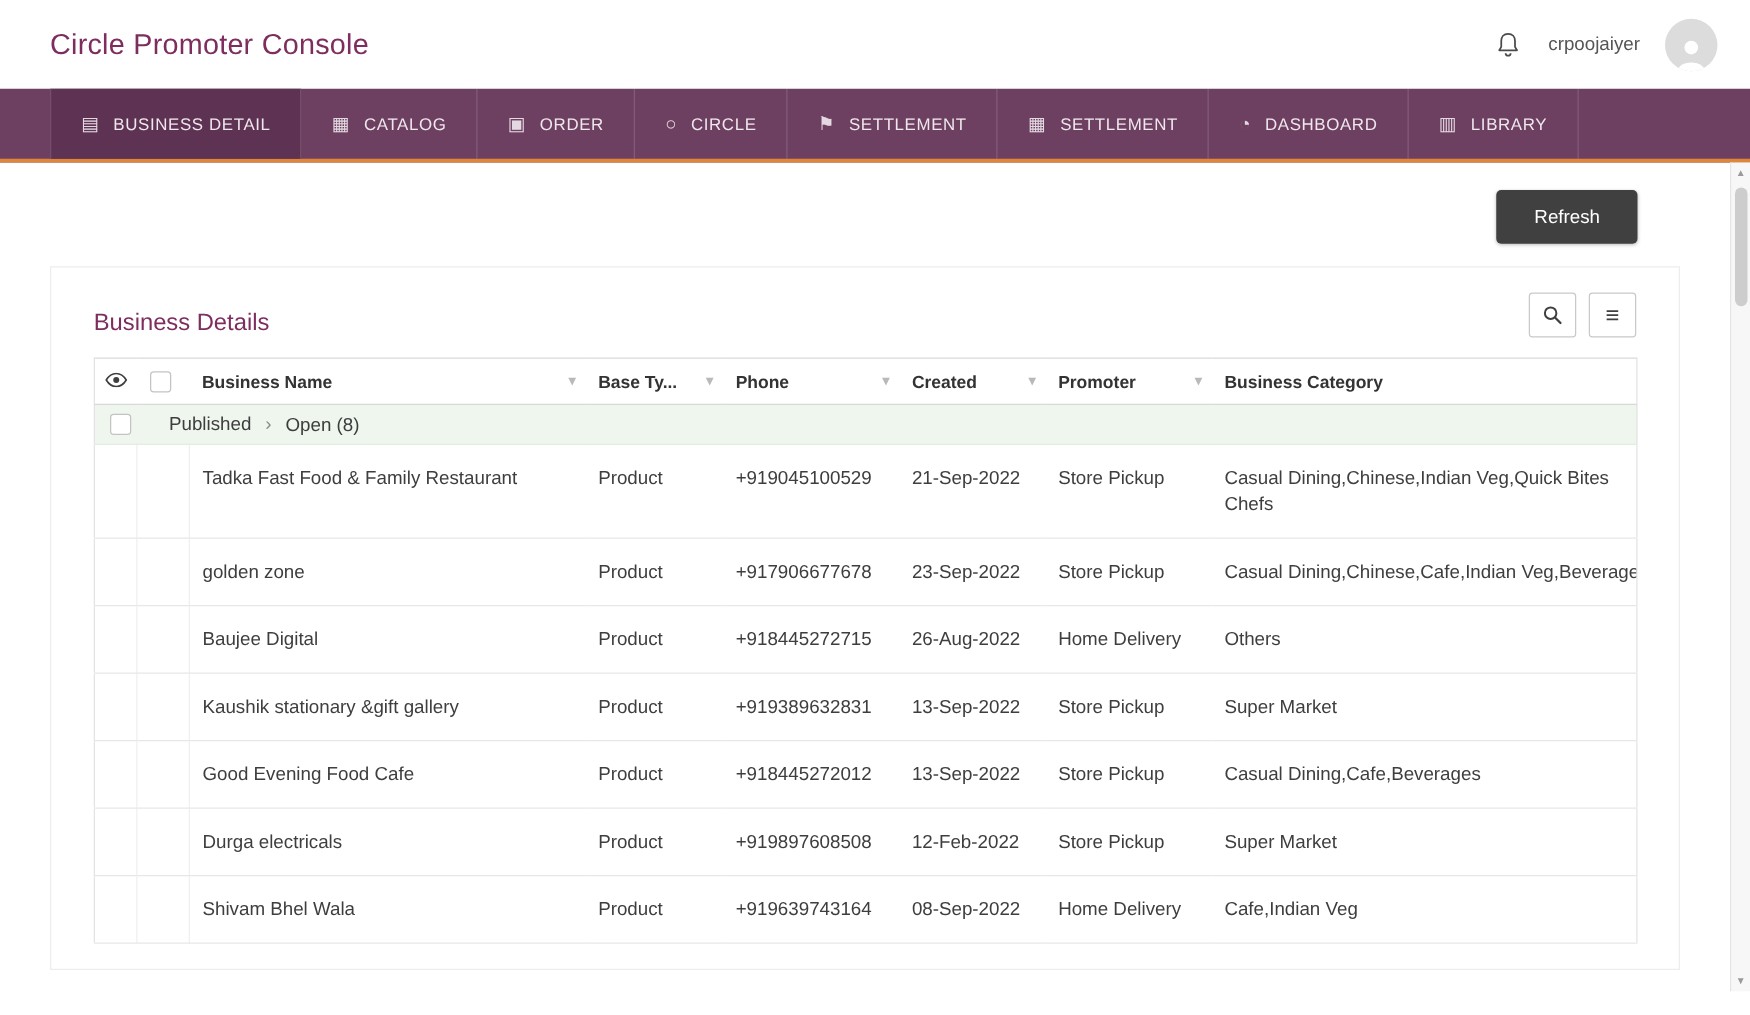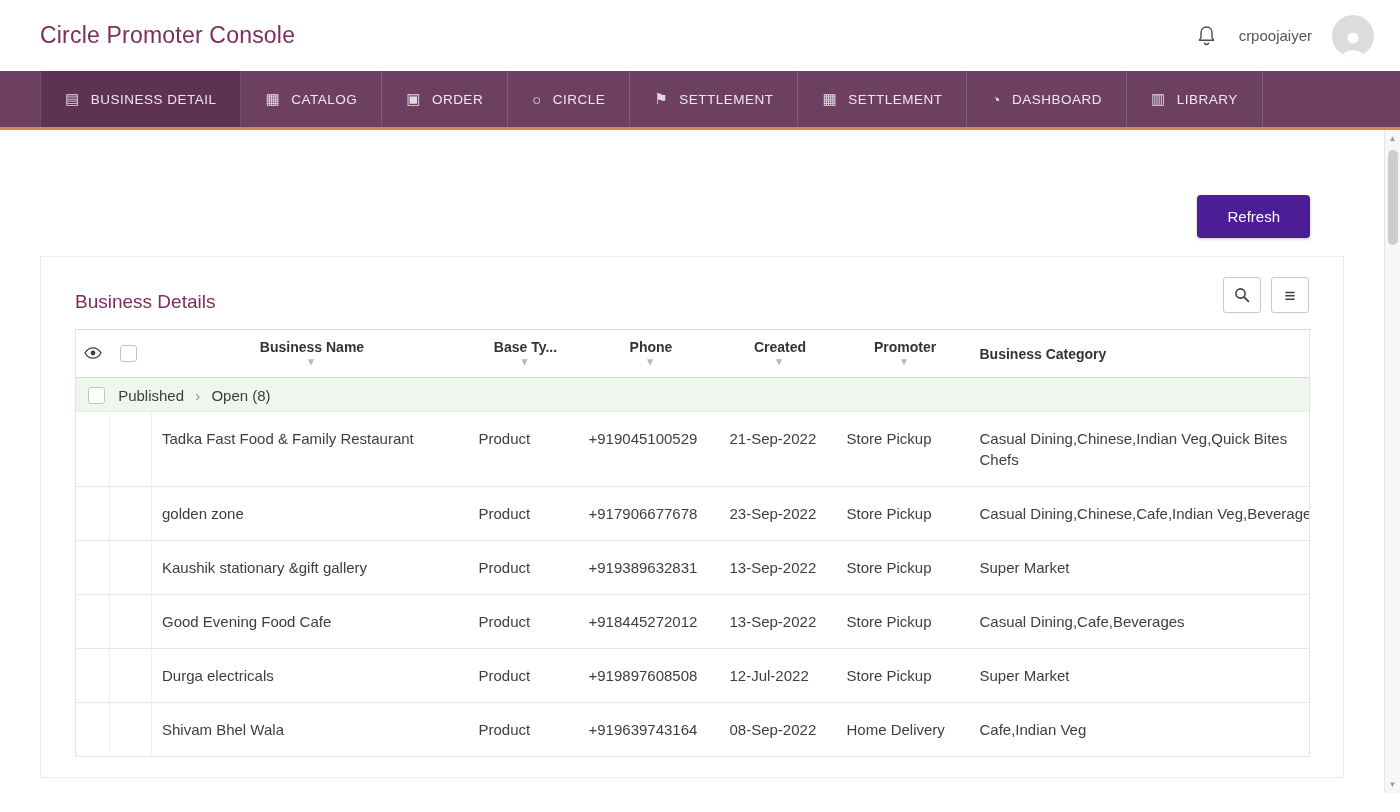--- a/index.html
+++ b/index.html
@@ -38,58 +38,57 @@
   .nav-tab:first-child { border-left:1px solid rgba(255,255,255,.14); }
   .nav-tab.active { background:#5e3253; }
   .tab-icon { font-size:15px; opacity:.92; }
 
   
   .main { display:flex; height:663px; }
   .content { flex:1; overflow:hidden; }
 
   .toolbar-row { display:flex; justify-content:flex-end; padding:22px 74px 18px 0; }
   .refresh-btn {
-    background:#4c1d95; color:#fff; border:none; border-radius:4px;
+    background:#404040; color:#fff; border:none; border-radius:4px;
     font-family:"Liberation Sans", sans-serif;
     font-size:15px; padding:13px 30px; cursor:pointer;
     box-shadow:0 1px 3px rgba(0,0,0,.25);
-    margin-top:43px;
   }
 
   .card { margin:0 40px; border:1px solid #ededed; background:#fff; }
   .card-head { display:flex; align-items:flex-end; justify-content:space-between; padding:20px 34px 16px 34px; }
   .section-title { margin:0; font-size:19px; font-weight:400; color:#7d2d5e; }
   .card-actions { display:flex; gap:10px; }
   .icon-btn {
     width:38px; height:36px; background:#fff; border:1px solid #c9c9c9; border-radius:3px;
     display:flex; align-items:center; justify-content:center; cursor:pointer;
     font-size:19px; color:#3f3f3f; line-height:1;
   }
 
   
   .grid-wrap { margin:0 34px 20px 34px; }
   table.grid { width:100%; border-collapse:collapse; table-layout:fixed; border:1px solid #e3e3e3; }
   .grid thead th {
     border-top:1px solid #d9d9d9; border-bottom:1px solid #d9d9d9;
     font-size:14px; font-weight:700; color:#333; text-align:left;
     padding:9px 6px 9px 10px; background:#fff;
   }
-  .th-flex { display:flex; align-items:center; justify-content:space-between;flex-direction:column; }
+  .th-flex { display:flex; align-items:center; justify-content:space-between; }
   .caret { color:#b9b9b9; font-size:11px; padding-right:2px; }
 
   .cb {
     display:inline-block; width:17px; height:17px; background:#fff;
     border:1px solid #c3c3c3; border-radius:3px; vertical-align:middle; cursor:pointer;
   }
 
   tr.group-row td {
     background:#eef6ee; border-bottom:1px solid #e2ece2; border-top:1px solid #e2ece2;
     padding:7px 10px 7px 12px; font-size:15px; color:#3d3d3d;
   }
-  .group-label { margin-left:9px; vertical-align:middle; }
+  .group-label { margin-left:26px; vertical-align:middle; }
   .group-caret { color:#8a8a8a; padding:0 7px; font-size:15px; vertical-align:middle; }
   .group-state { vertical-align:middle; }
 
   tr.data-row td {
     padding:16px 10px 16px 10px; vertical-align:top; font-size:15px; color:#3e3e3e;
     border-bottom:1px solid #e7e7e7; line-height:21px; background:#fff;
   }
   td.cell-eye, td.cell-check { border-right:1px solid #f0f0f0; }
   td.cell-category.nowrap { white-space:nowrap; overflow:hidden; }
   td.cell-category.wrap { white-space:normal; }
@@ -265,20 +264,30 @@
               <td class="cell-eye"></td>
               <td class="cell-check"></td>
               <td>golden zone</td>
               <td>Product</td>
               <td>+917906677678</td>
               <td>23-Sep-2022</td>
               <td>Store Pickup</td>
               <td class="cell-category nowrap">Casual Dining,Chinese,Cafe,Indian Veg,Beverages</td>
             </tr>
 
+            <tr class="data-row">
+              <td class="cell-eye"></td>
+              <td class="cell-check"></td>
+              <td>Baujee Digital</td>
+              <td>Product</td>
+              <td>+918445272715</td>
+              <td>26-Aug-2022</td>
+              <td>Home Delivery</td>
+              <td class="cell-category nowrap">Others</td>
+            </tr>
 
             <tr class="data-row">
               <td class="cell-eye"></td>
               <td class="cell-check"></td>
               <td>Kaushik stationary &amp;gift gallery</td>
               <td>Product</td>
               <td>+919389632831</td>
               <td>13-Sep-2022</td>
               <td>Store Pickup</td>
               <td class="cell-category nowrap">Super Market</td>
@@ -294,21 +303,21 @@
               <td>Store Pickup</td>
               <td class="cell-category nowrap">Casual Dining,Cafe,Beverages</td>
             </tr>
 
             <tr class="data-row">
               <td class="cell-eye"></td>
               <td class="cell-check"></td>
               <td>Durga electricals</td>
               <td>Product</td>
               <td>+919897608508</td>
-              <td>12-Jul-2022</td>
+              <td>12-Feb-2022</td>
               <td>Store Pickup</td>
               <td class="cell-category nowrap">Super Market</td>
             </tr>
 
 
             <tr class="data-row">
               <td class="cell-eye"></td>
               <td class="cell-check"></td>
               <td>Shivam Bhel Wala</td>
               <td>Product</td>

